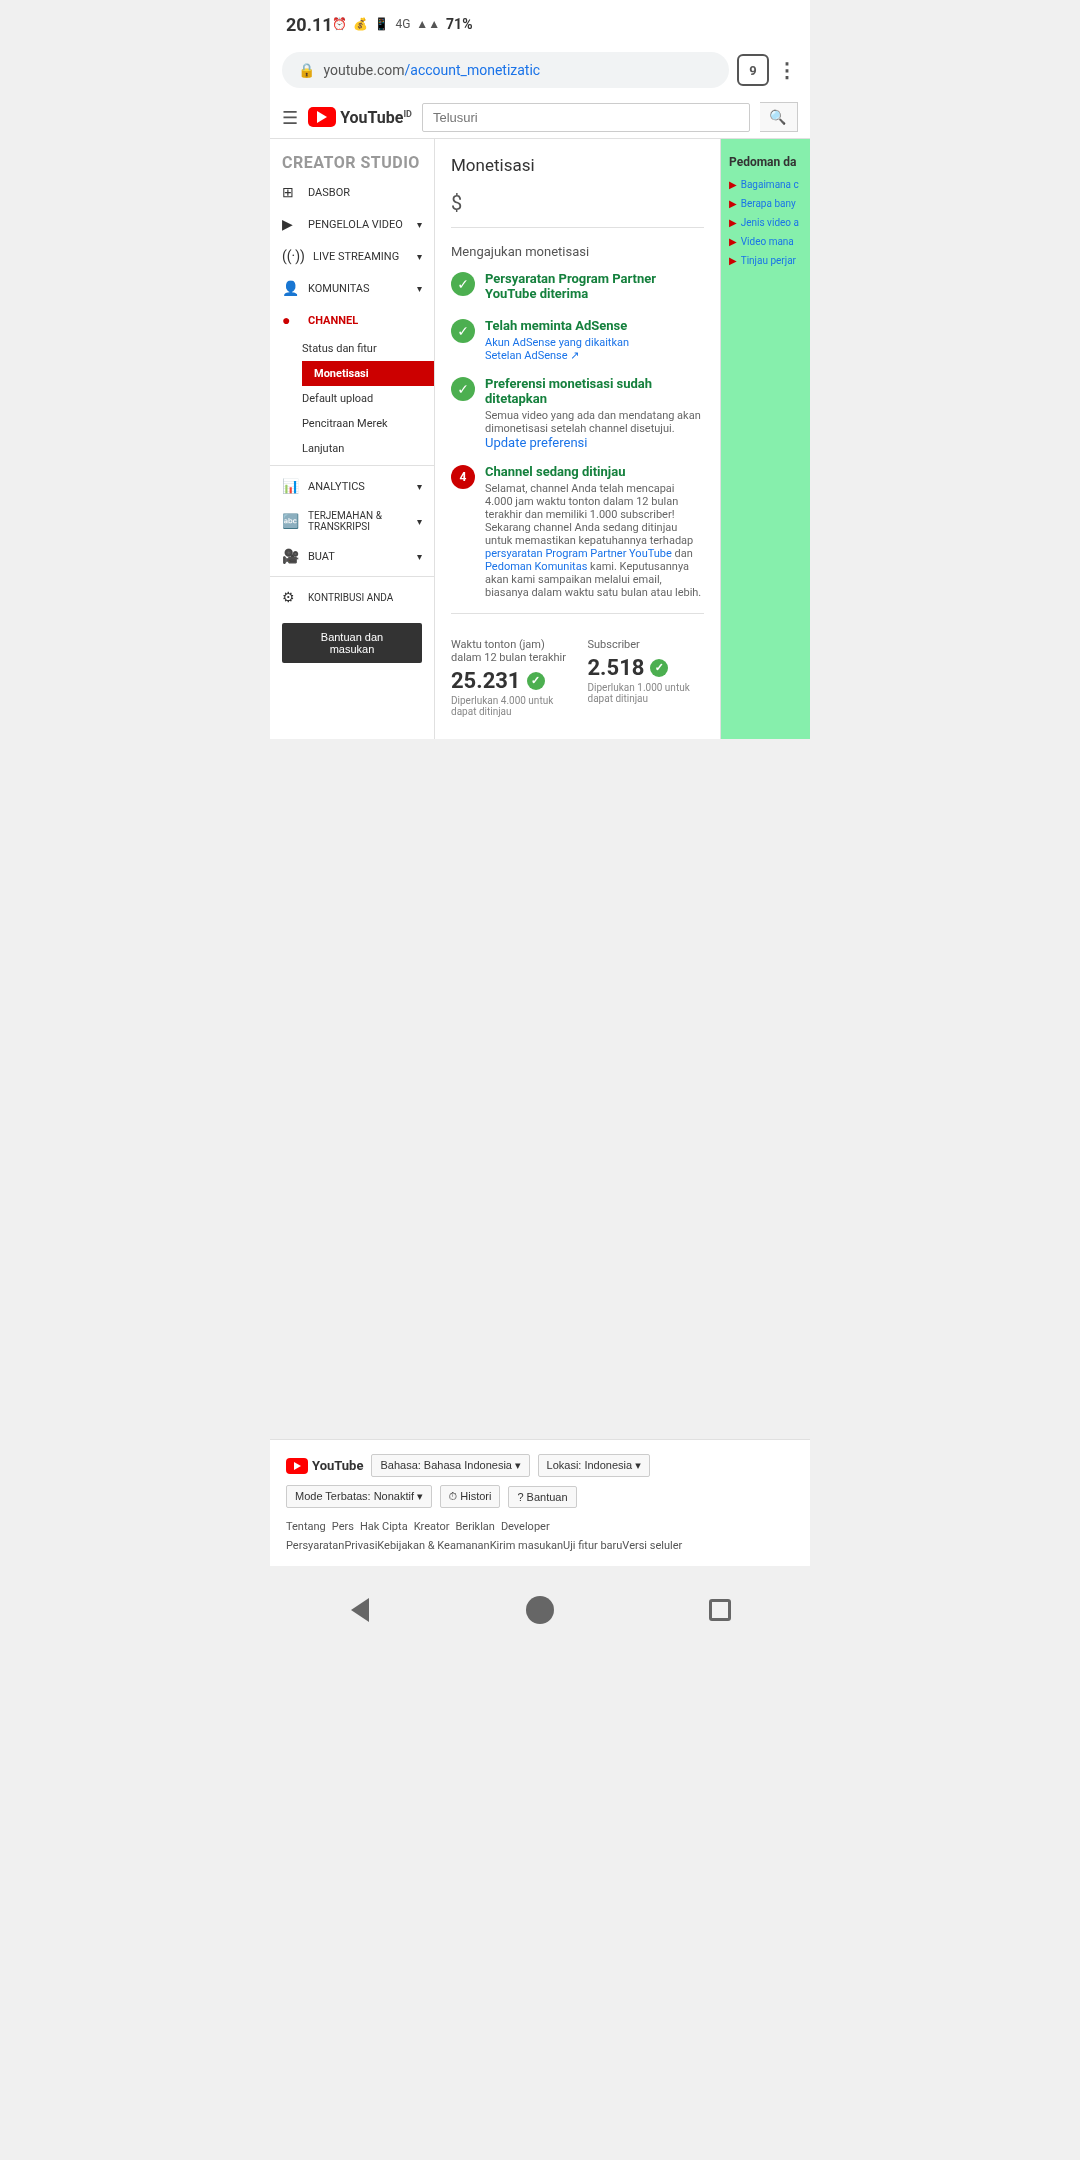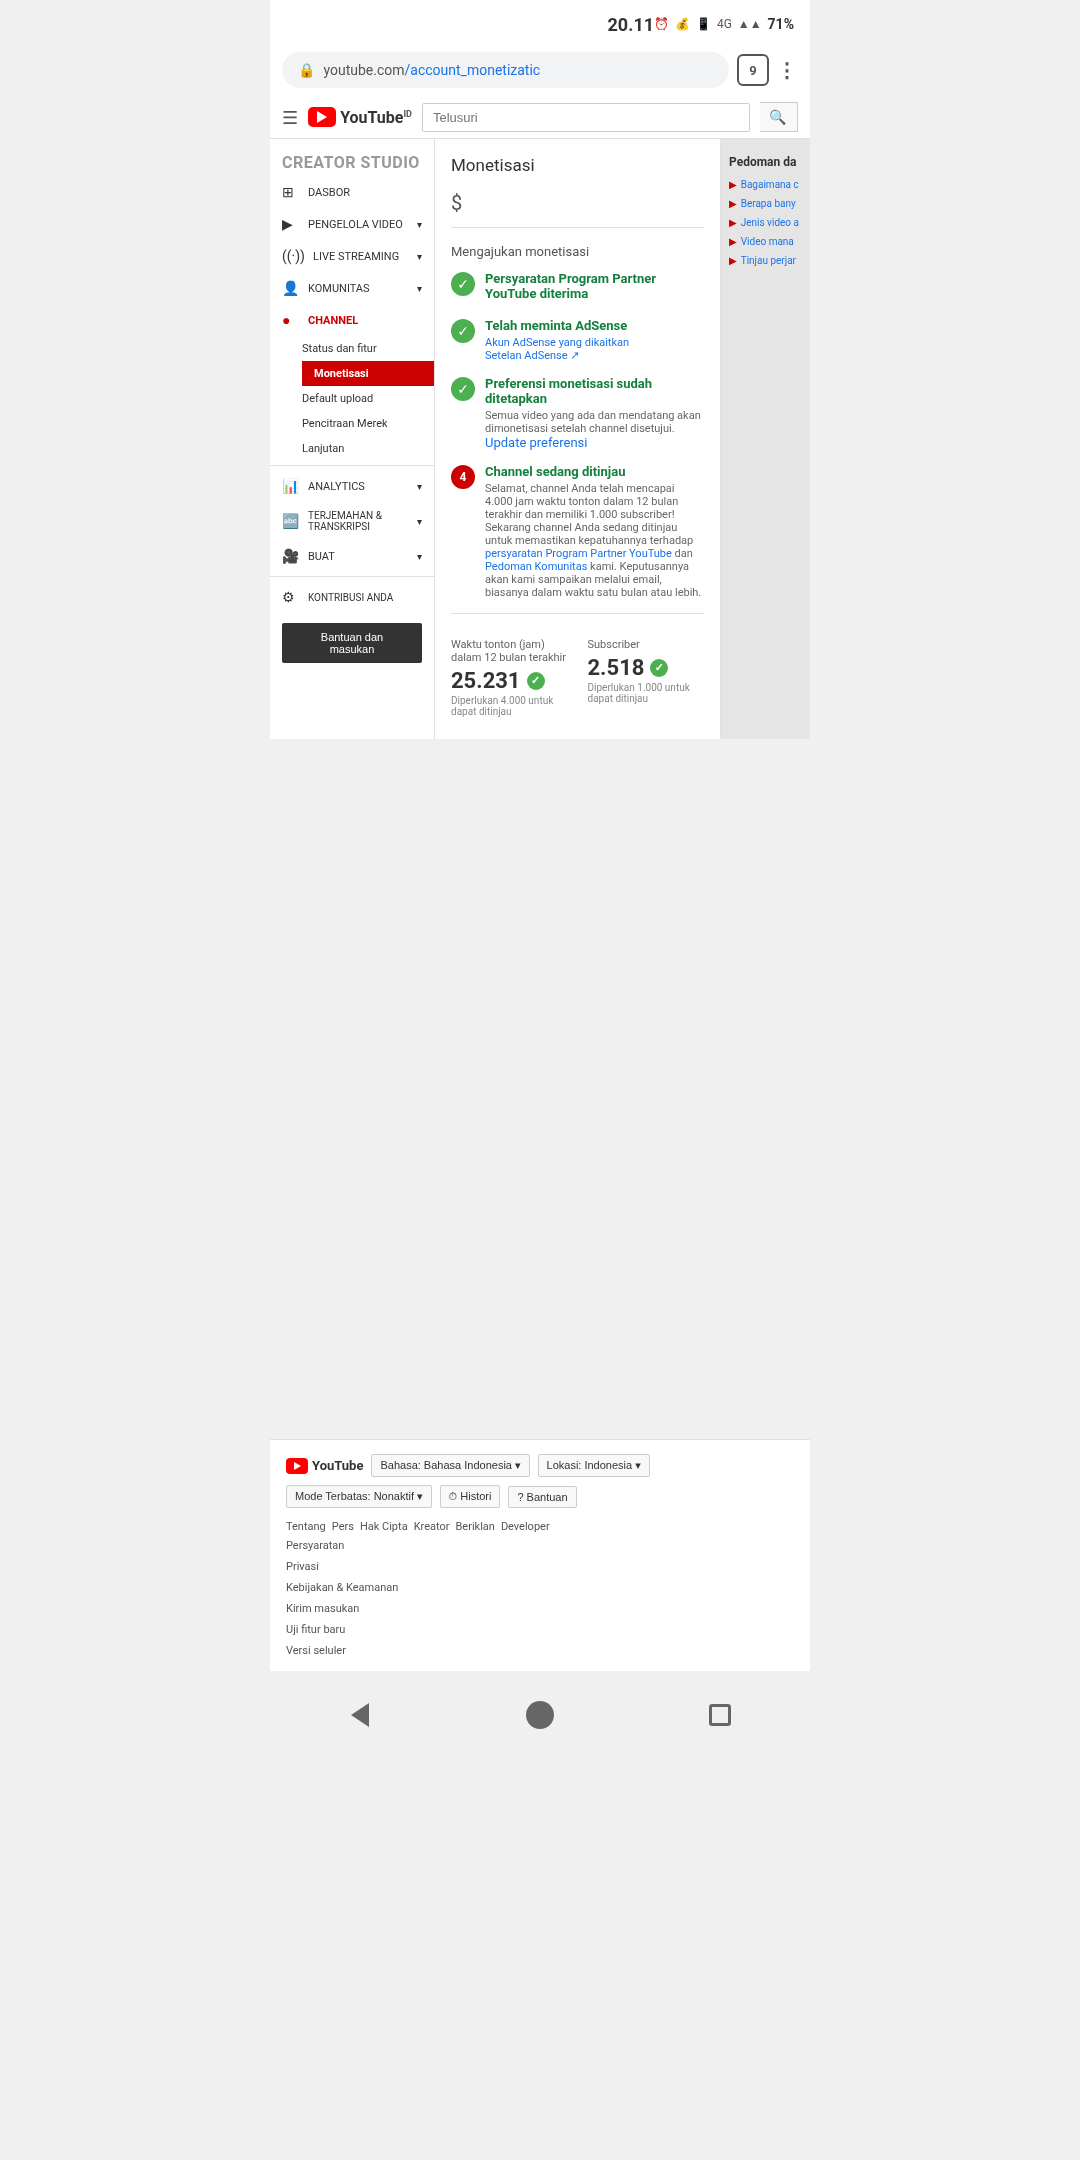--- a/index.html
+++ b/index.html
@@ -9,21 +9,21 @@
       background: #f0f0f0;
       width: 540px;
       margin: 0 auto;
       font-size: 13px;
     }
 
     
     .status-bar {
       background: #fff;
       display: flex;
-      justify-content: flex-end;
+      justify-content: flex-start;
       align-items: center;
       padding: 8px 16px 4px 16px;
       height: 44px;
     }
     .status-time {
       font-size: 18px;
       font-weight: bold;
       color: #333;
     }
     .status-icons {
@@ -268,21 +268,21 @@
       border-radius: 50%;
       display: flex; align-items: center; justify-content: center;
       color: white;
       font-size: 11px;
     }
     .stat-sublabel { font-size: 10px; color: #888; margin-top: 2px; }
 
     
     .right-panel {
       width: 90px;
-      background: #e5e5e5;
+      background: #86efac;
       border-left: 1px solid #e0e0e0;
       padding: 16px 8px;
       font-size: 11px;
       color: #1a73e8;
       overflow: hidden;
     }
     .right-panel-title {
       font-size: 12px;
       font-weight: bold;
       color: #333;
@@ -343,22 +343,21 @@
     }
     .footer-link {
       font-size: 11px;
       color: #555;
       cursor: pointer;
       text-decoration: none;
     }
     .footer-links2 {
       display: flex;
       flex-wrap: wrap;
-      gap: 8px;
-      flex-direction: column;
+      gap: 0;
     }
 
     
     .android-nav {
       background: #f0f0f0;
       display: flex;
       justify-content: space-around;
       align-items: center;
       padding: 16px 0 20px 0;
       margin-top: 10px;

